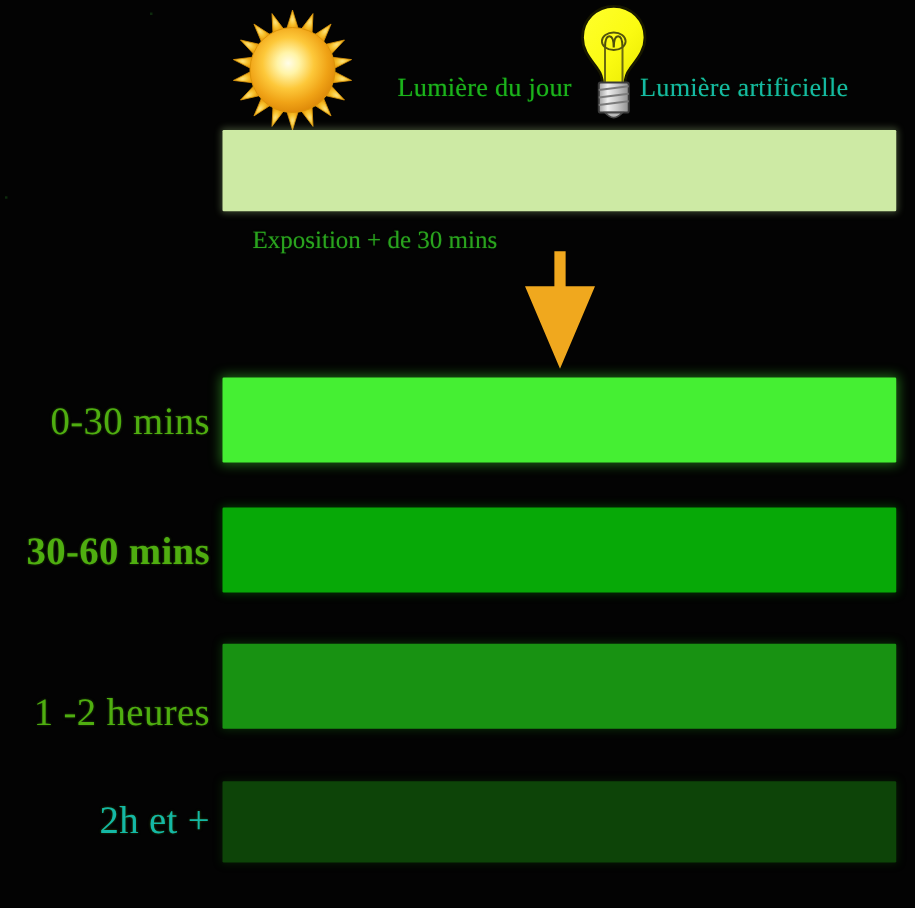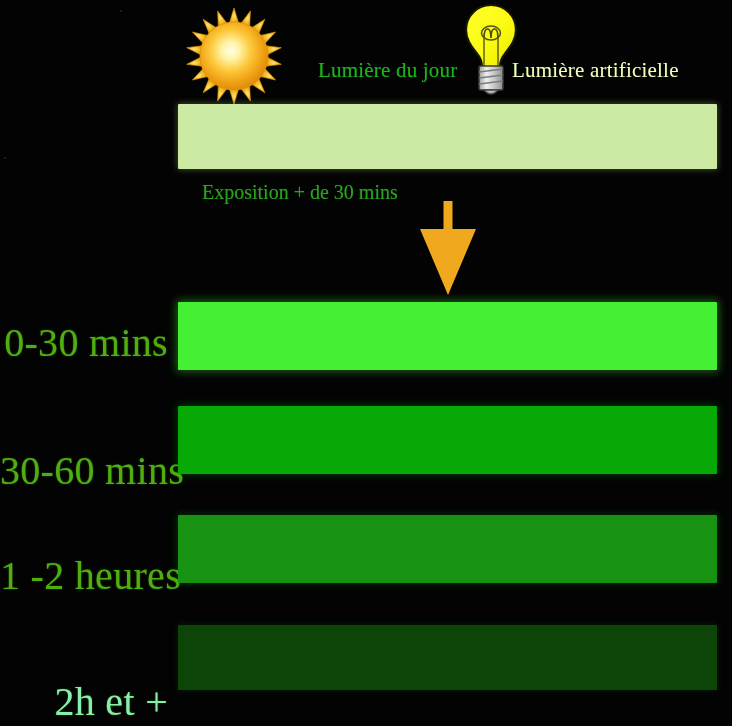--- a/index.html
+++ b/index.html
@@ -102,30 +102,30 @@
   #down-arrow {
     left: 414px;
     top: 199px;
     width: 68px;
     height: 98px;
   }
 
   
   .row-label {
     color: #4fae10;
-    font-size: 40px;
+    font-size: 31px;
     white-space: nowrap;
     text-align: right;
     width: 168px;
     left: 0px;
     text-shadow: 0 0 2px rgba(70,150,15,0.55);
     letter-spacing: 0.3px;
   }
   #label-0-30   { top: 319px; }
-  #label-30-60  { top: 447px; }
+  #label-30-60  { top: 423px; font-weight: bold; }
   #label-1-2h   { top: 552px; }
   #label-2h     { top: 638px; }
 
   
   .speck { position: absolute; background: #0d2a0d; width: 2px; height: 2px; }
 </style>
 </head>
 <body style="background: rgb(3, 3, 3);">
 
 <div class="abs" id="sun-icon">
@@ -231,39 +231,39 @@
 
     <rect x="22" y="66" width="24" height="24" rx="1.5" fill="url(#baseGrad)" stroke="#3a3a3a" stroke-width="1.6"></rect>
     <path d="M22 72 L46 69 M22 78 L46 75 M22 84 L46 81" fill="none" stroke="#7b7b7b" stroke-width="1.5"></path>
 
     <path d="M27 90 q7 8 14 0 Z" fill="#b9b9b9" stroke="#4a4a4a" stroke-width="1.4"></path>
   </svg>
 </div>
 
 <div class="abs legend-label" id="legend-daylight" style="color: rgb(27, 179, 27); margin-left: 32px;">Lumière du jour</div>
 
-<div class="abs legend-label" id="legend-artificial" style="color: #fef9c3;">Lumière artificielle</div>
+<div class="abs legend-label" id="legend-artificial" style="color: #14b8a6;">Lumière artificielle</div>
 
 <div class="abs bar" id="bar-exposure" style="background: rgb(205, 234, 164);"></div>
 
 <div class="abs" id="exposure-caption" style="color: rgb(42, 163, 30);">Exposition + de 30 mins</div>
 
 <div class="abs" id="down-arrow">
   <svg viewBox="0 0 68 98" width="68" height="98" aria-hidden="true">
     <path d="M29.5 2 L38.5 2 L38.5 30 L62 30 L34 96 L6 30 L29.5 30 Z" fill="#f0a81e"></path>
   </svg>
 </div>
 
 <div class="abs row-label" id="label-0-30" style="color: rgb(79, 174, 16);">0-30 mins</div>
 
 <div class="abs row-label" id="label-30-60" style="color: rgb(79, 174, 16);">30-60 mins</div>
 
 <div class="abs row-label" id="label-1-2h" style="color: rgb(79, 174, 16);">1 -2 heures</div>
 
-<div class="abs row-label" id="label-2h" style="color: #86efac; margin-top: 40px;">2h et +</div>
+<div class="abs row-label" id="label-2h" style="color: #14b8a6;">2h et +</div>
 
 <div class="abs bar" id="bar-0-30" style="background: rgb(69, 239, 51);"></div>
 
 <div class="abs bar" id="bar-30-60" style="background: rgb(7, 169, 7);"></div>
 
 <div class="abs bar" id="bar-1-2h" style="background: rgb(24, 146, 18);"></div>
 
 <div class="abs bar" id="bar-2h-plus" style="background: rgb(13, 68, 8);"></div>
 
 <div class="speck" style="left:4px;  top:157px;"></div>

